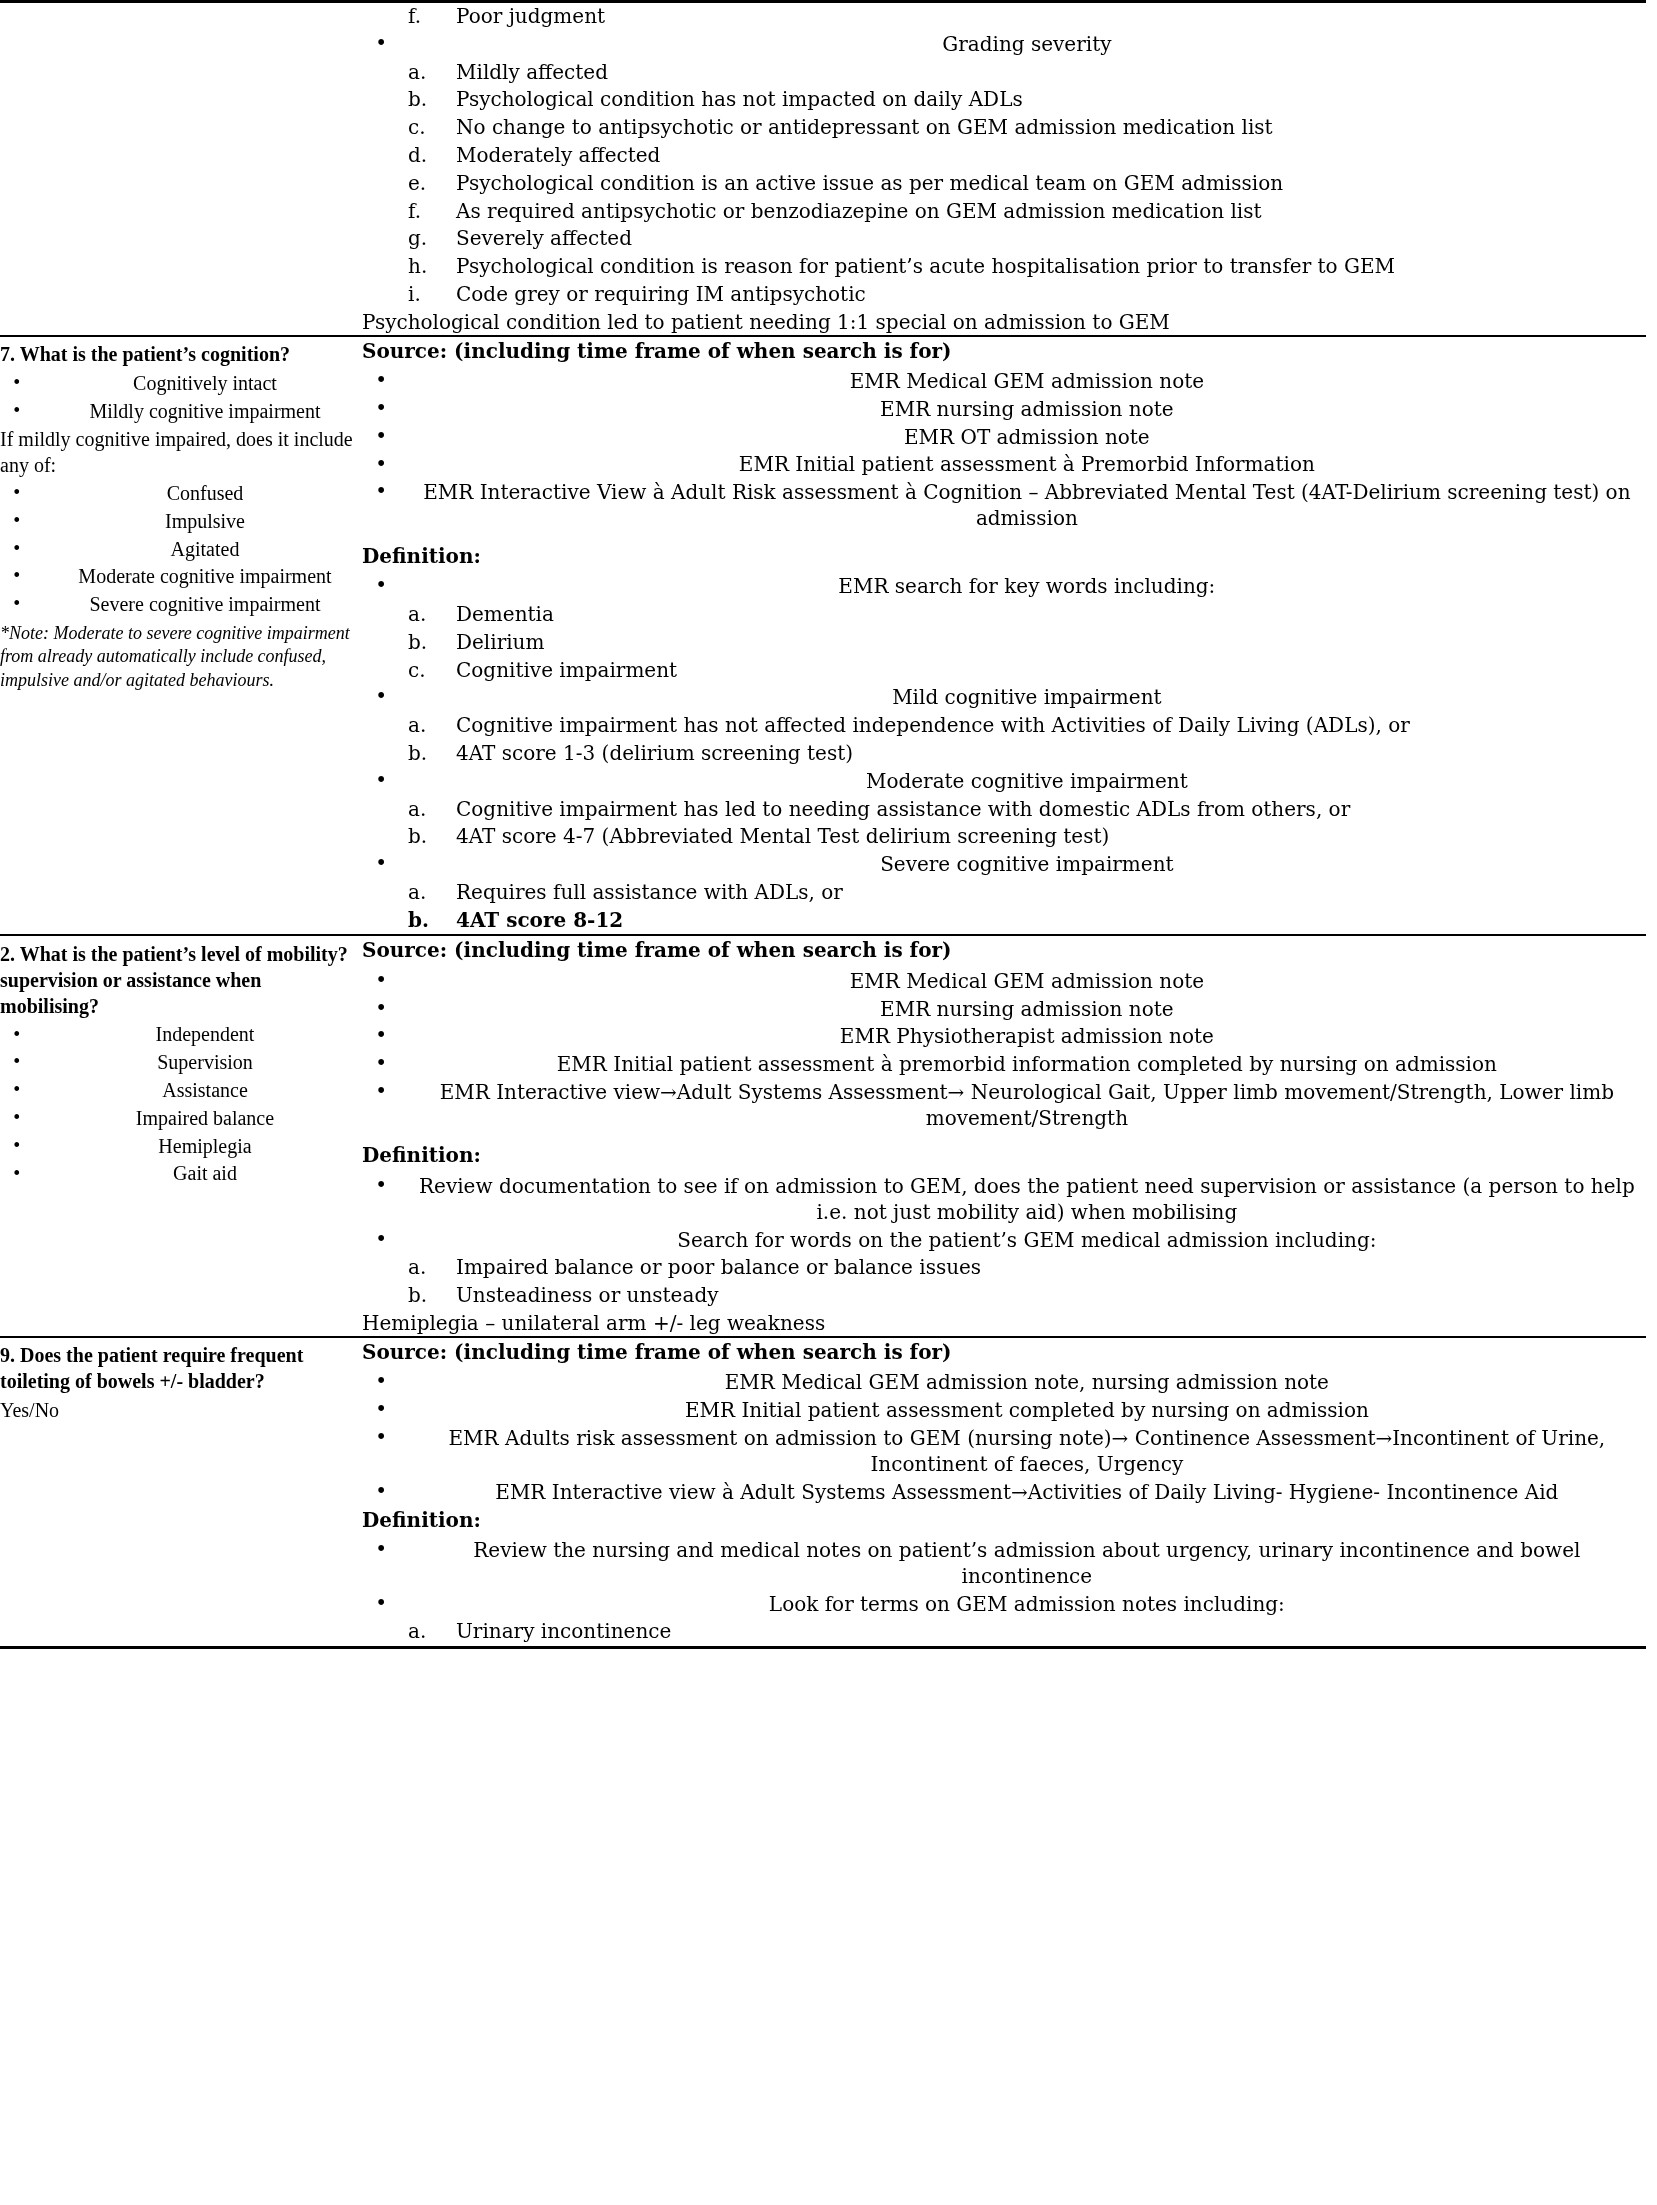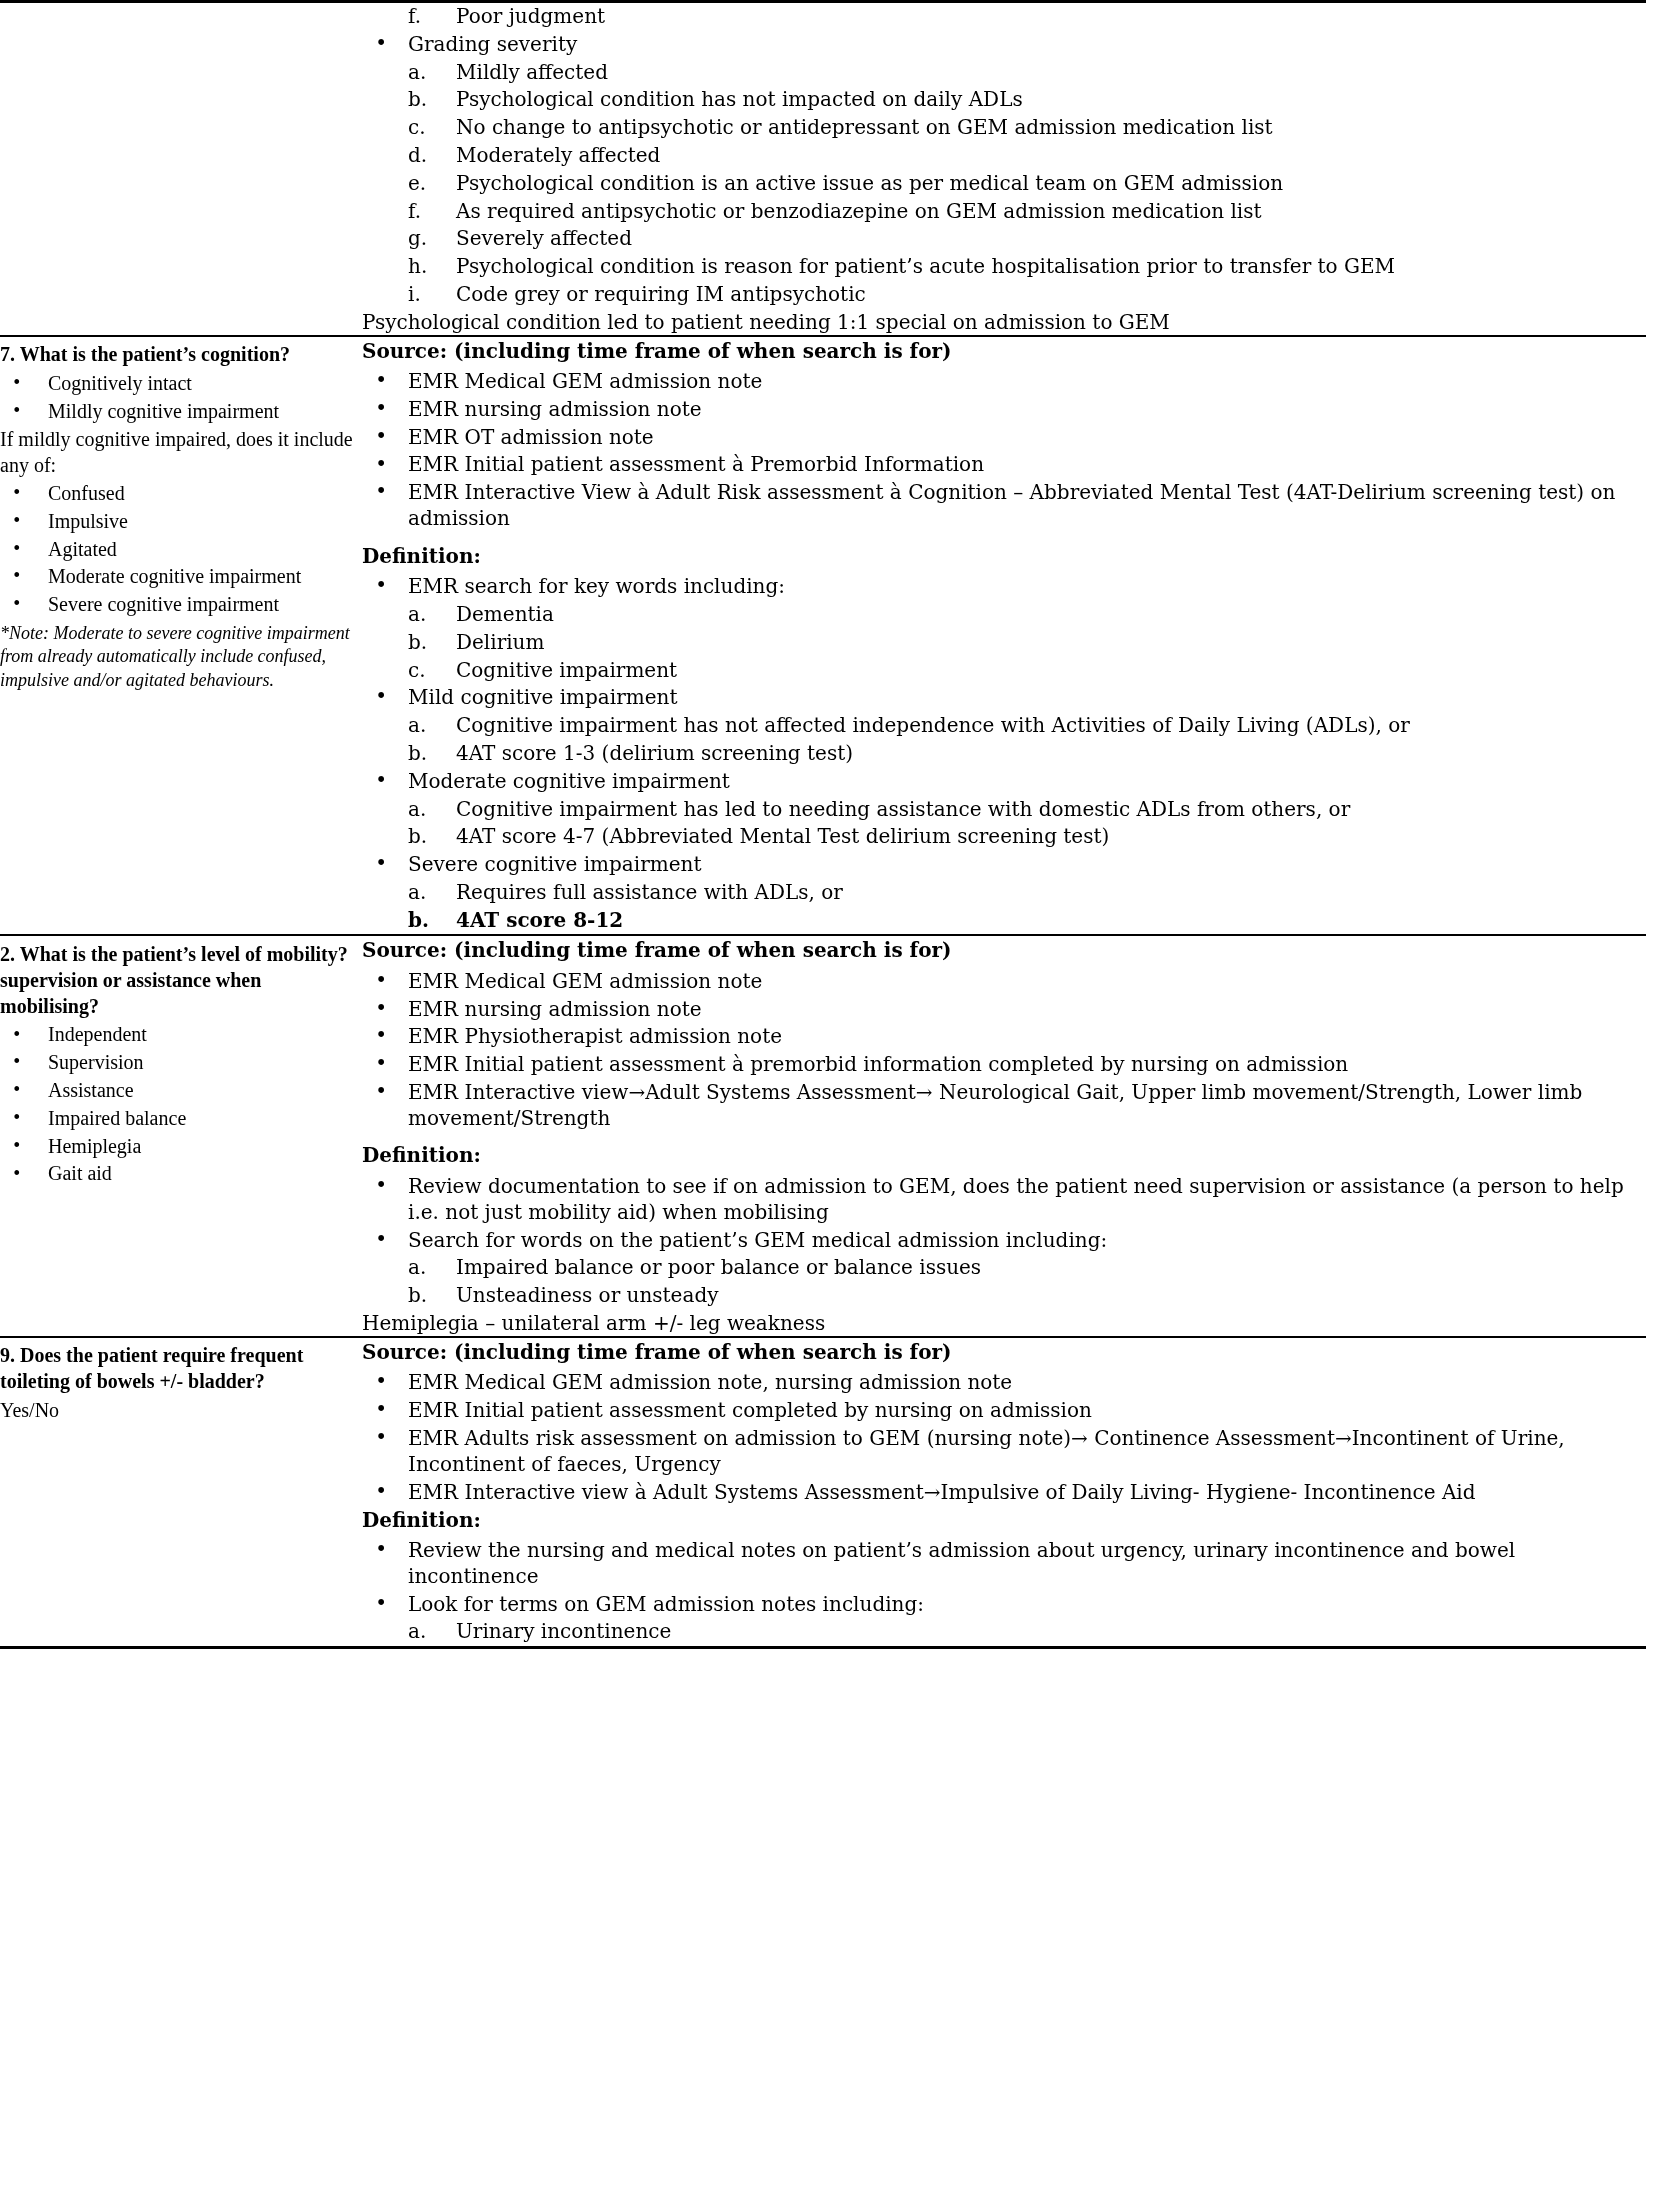--- a/index.html
+++ b/index.html
@@ -87,20 +87,21 @@
     list-style: none;
     margin: 0 0 0 0;
     padding: 0;
   }
   ul.bullets > li {
     position: relative;
     font-size: 20px;
     line-height: 1.30;
     margin: 0 0 1.8px 0;
     padding-left: 48px;
+    text-align: center;
   }
   ul.bullets > li::before {
     content: "\2022";
     position: absolute;
     left: 15px;
     top: -0.9px;
     font-size: 20px;
     line-height: 1.30;
   }
   
@@ -299,21 +300,21 @@
         <td class="cell-left">
           <div class="q-title">9. Does the patient require frequent toileting of bowels +/- bladder?</div>
           <div class="plain">Yes/No</div>
         </td>
         <td class="cell-right">
           <div class="section-head">Source: (including time frame of when search is for)</div>
           <ul class="bullets">
             <li>EMR Medical GEM admission note, nursing admission note</li>
             <li>EMR Initial patient assessment completed by nursing on admission</li>
             <li>EMR Adults risk assessment on admission to GEM (nursing note)→ Continence Assessment→Incontinent of Urine, Incontinent of faeces, Urgency</li>
-            <li>EMR Interactive view à Adult Systems Assessment→Impulsive of Daily Living- Hygiene- Incontinence Aid</li>
+            <li>EMR Interactive view à Adult Systems Assessment→Activities of Daily Living- Hygiene- Incontinence Aid</li>
           </ul>
           <div class="section-head">Definition:</div>
           <ul class="bullets">
             <li>Review the nursing and medical notes on patient’s admission about urgency, urinary incontinence and bowel incontinence</li>
             <li>Look for terms on GEM admission notes including:</li>
           </ul>
           <ol class="letters">
             <li><span class="ltr">a.</span><span>Urinary incontinence</span></li>
           </ol>
         </td>

